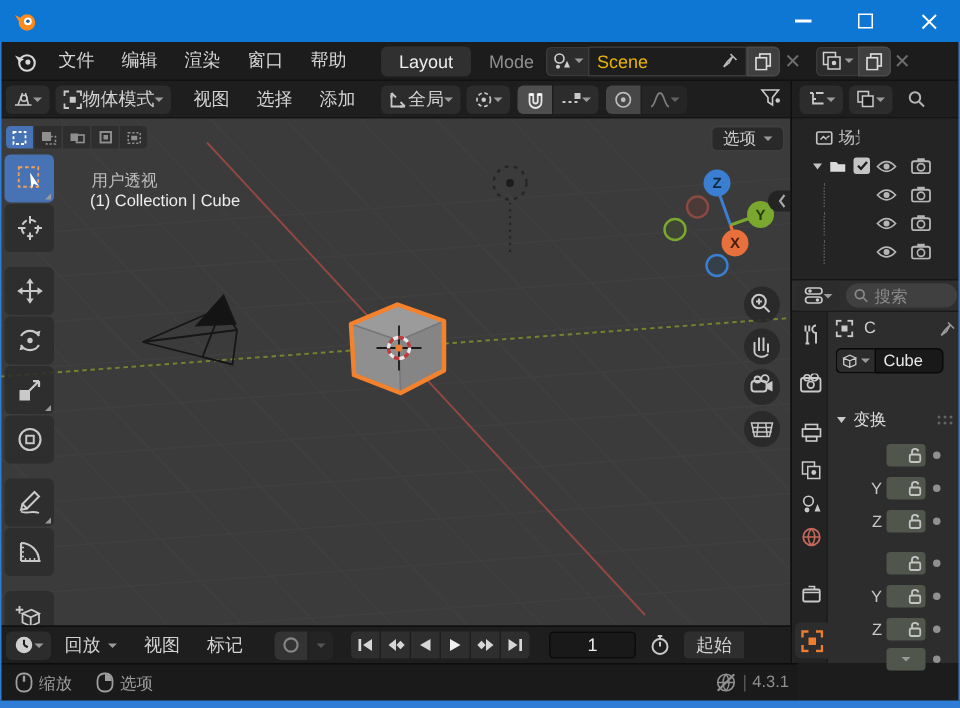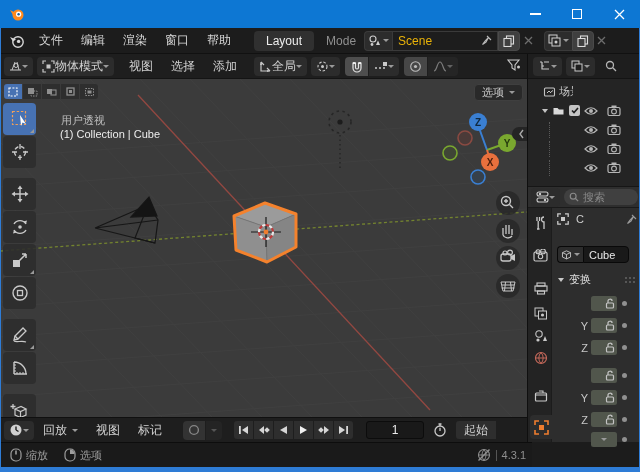--- a/index.html
+++ b/index.html
@@ -648,21 +648,21 @@
           <svg width="12" height="12" viewBox="0 0 15 15">
             <path d="M1,5 V1 H5 M10,1 H14 V5 M14,10 V14 H10 M5,14 H1 V10" stroke="#c9c9c9" stroke-width="1.6" fill="none"></path>
             <rect x="5" y="5" width="5" height="5" fill="#c9c9c9"></rect>
           </svg>
           <span style="margin-left:7px">C</span>
           <svg width="11" height="11" viewBox="0 0 11 11" style="margin-left:auto">
             <path d="M6,1 L10,5 M7.5,2.5 L4,6 L1.5,9.5 L5,7 Z" stroke="#9a9a9a" stroke-width="1.1" fill="none"></path>
           </svg>
         </div>
 
-        <div class="prow" style="top:38px;left:5px">
+        <div class="prow" style="top:24px;left:5px">
           <div style="background:#2c2c2c;border:1px solid #090909;border-right:none;border-radius:4px 0 0 4px;height:17px;display:flex;align-items:center;padding:0 3px;gap:2px">
             <svg width="11" height="11" viewBox="0 0 15 15">
               <path d="M2,5 L7.5,2.5 L13,5 L7.5,7.5 Z M2,5 V11 L7.5,13.5 L13,11 V5 M7.5,7.5 V13.5" fill="none" stroke="#c9c9c9" stroke-width="1.2"></path>
             </svg>
             <div class="chev sm"></div>
           </div>
           <div id="obj-name-field">
             <span>Cube</span>
           </div>
         </div>

